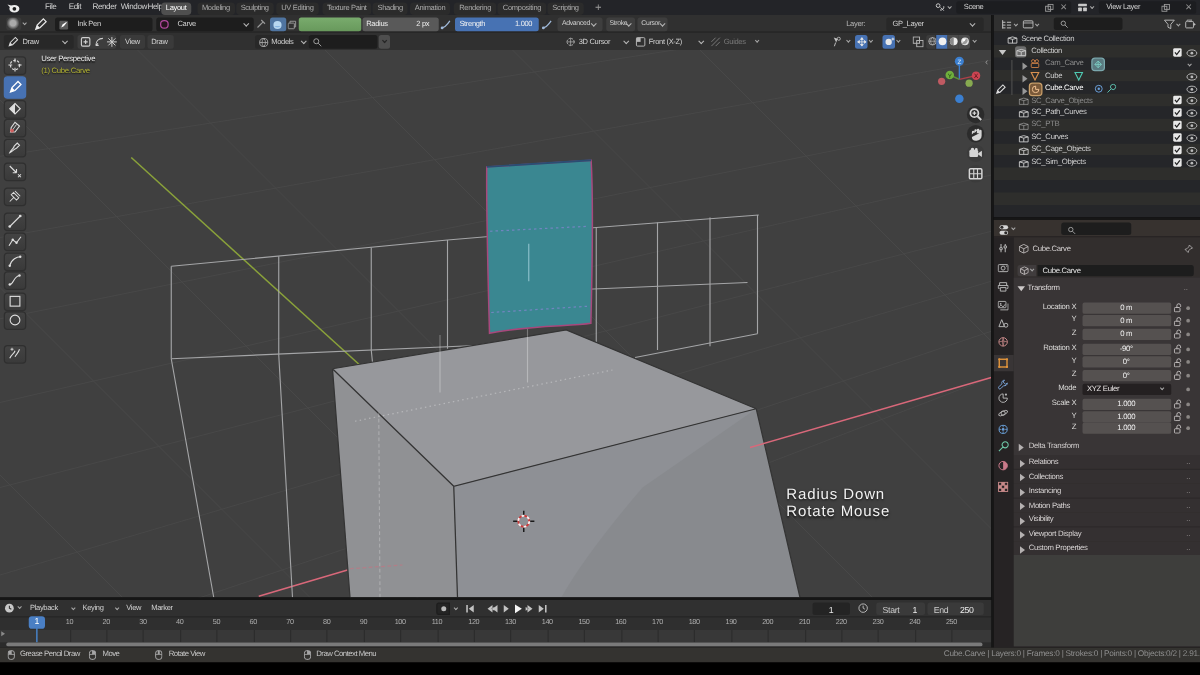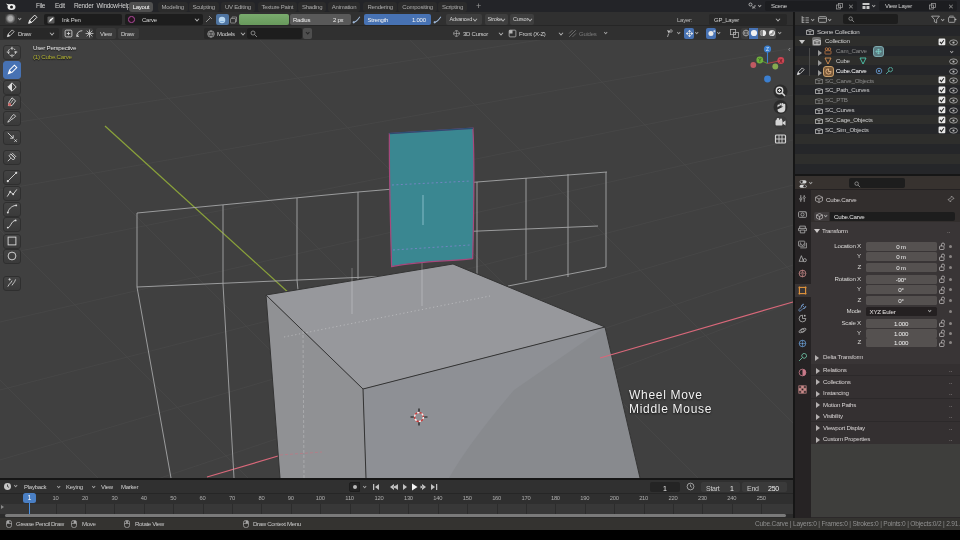--- a/index.html
+++ b/index.html
@@ -290,22 +290,22 @@
 
       <g transform="translate(419,377)">
         <circle r="4.4" fill="none" stroke="#cc3a3a" stroke-width="1.5"></circle>
         <circle r="4.4" fill="none" stroke="#f2f2f2" stroke-width="1.5" stroke-dasharray="2.3 2.3"></circle>
         <path d="M0 -8.5 L0 -5.2 M0 5.2 L0 8.5 M-8.5 0 L-5.2 0 M5.2 0 L8.5 0" stroke="#1a1a1a" stroke-width="1.2"></path>
       </g>
     </svg>
 
     <div class="t" style="left:33px;top:4.5px;font-size:6.2px;color:#eaeaea;text-shadow:0 1px 1px #111;">User Perspective</div>
     <div class="t" style="left:33px;top:13.5px;font-size:6.2px;color:#b2b232;text-shadow:0 1px 1px #111;">(1) Cube.Carve</div>
-    <div class="t" style="left:629px;top:348.5px;font-size:12px;letter-spacing:0.7px;color:#f2f2f2;text-shadow:0 1px 2px rgba(0,0,0,0.8);">Wheel Move</div>
-    <div class="t" style="left:629px;top:362.5px;font-size:12px;letter-spacing:0.7px;color:#f2f2f2;text-shadow:0 1px 2px rgba(0,0,0,0.8);">Middle Mouse</div>
+    <div class="t" style="left:629px;top:348.5px;font-size:12px;letter-spacing:0.7px;color:#f2f2f2;text-shadow:0 1px 2px rgba(0,0,0,0.8);">Radius Down</div>
+    <div class="t" style="left:629px;top:362.5px;font-size:12px;letter-spacing:0.7px;color:#f2f2f2;text-shadow:0 1px 2px rgba(0,0,0,0.8);">Rotate Mouse</div>
     <div class="t" style="left:788px;top:6px;font-size:8px;color:#9a9a9a;">‹</div>
 
     <div id="toolbar" style="left:3px;top:5px;width:19px;height:260px;">
       <div class="tbtn" style="top:0px;">
           <svg width="12" height="12" viewBox="0 0 16 16">
             <circle cx="8" cy="8" r="5" fill="none" stroke="#ddd" stroke-width="1.2" stroke-dasharray="2.6 1.6"></circle>
             <path d="M8 1 v4 M8 11 v4 M1 8 h4 M11 8 h4" stroke="#ddd" stroke-width="1.2"></path>
           </svg>
         </div>
       <div class="tbtn" style="top:16px;height:18px;background:#4772b3;border-color:#4772b3;">

